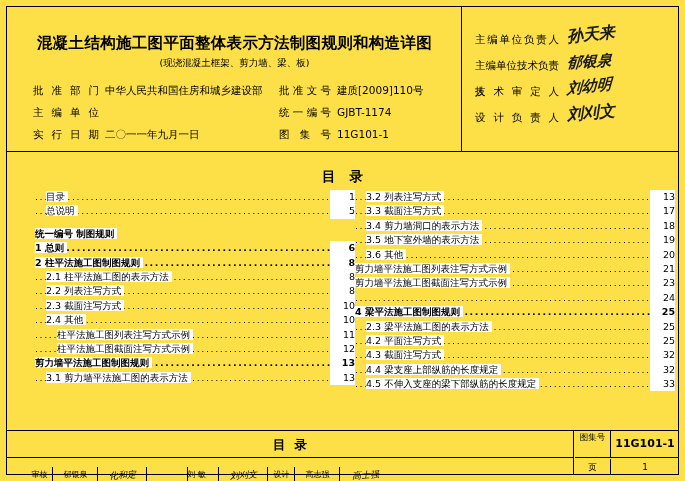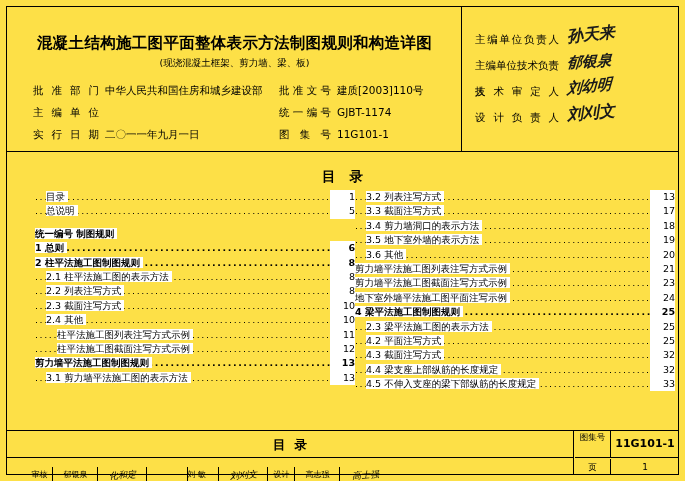--- a/index.html
+++ b/index.html
@@ -331,21 +331,21 @@
 
   <div class="header">
     <div class="header-left">
       <div class="doc-title">混凝土结构施工图平面整体表示方法制图规则和构造详图</div>
       <div class="doc-subtitle">(现浇混凝土框架、剪力墙、梁、板)</div>
       <div class="meta">
         <div class="meta-row">
           <span class="meta-label">批准部门</span>
           <span class="meta-value">中华人民共和国住房和城乡建设部</span>
           <span class="meta-label2">批准文号</span>
-          <span class="meta-value2">建质[2003]110号</span>
+          <span class="meta-value2">建质[2009]110号</span>
         </div>
         <div class="meta-row">
           <span class="meta-label">主编单位</span>
           <span class="meta-label2">统一编号</span>
           <span class="meta-value2">GJBT-1174</span>
         </div>
         <div class="meta-row">
           <span class="meta-label">实行日期</span>
           <span class="meta-value">二〇一一年九月一日</span>
           <span class="meta-label2">图集号</span>
@@ -396,21 +396,21 @@
         <div class="tline indent1"><span class="dots">................................................................................................................................................................</span><span class="tx">3.1 剪力墙平法施工图的表示方法</span><span class="pg">13</span></div>
       </div>
     <div class="col col-right" id="toc-right">
         <div class="tline indent1"><span class="dots">................................................................................................................................................................</span><span class="tx">3.2 列表注写方式</span><span class="pg">13</span></div>
         <div class="tline indent1"><span class="dots">................................................................................................................................................................</span><span class="tx">3.3 截面注写方式</span><span class="pg">17</span></div>
         <div class="tline indent1"><span class="dots">................................................................................................................................................................</span><span class="tx">3.4 剪力墙洞口的表示方法</span><span class="pg">18</span></div>
         <div class="tline indent1"><span class="dots">................................................................................................................................................................</span><span class="tx">3.5 地下室外墙的表示方法</span><span class="pg">19</span></div>
         <div class="tline indent1"><span class="dots">................................................................................................................................................................</span><span class="tx">3.6 其他</span><span class="pg">20</span></div>
         <div class="tline indent0"><span class="dots">................................................................................................................................................................</span><span class="tx">剪力墙平法施工图列表注写方式示例</span><span class="pg">21</span></div>
         <div class="tline indent0"><span class="dots">................................................................................................................................................................</span><span class="tx">剪力墙平法施工图截面注写方式示例</span><span class="pg">23</span></div>
-        <div class="tline indent0"><span class="dots">................................................................................................................................................................</span><span class="tx">地下室外墙平法施工图平面注写示例</span><span class="pg">24</span></div>
+        <div class="tline indent0"><span class="dots">................................................................................................................................................................</span><span class="pg">24</span></div>
         <div class="tline indent0 bold"><span class="dots">................................................................................................................................................................</span><span class="tx">4 梁平法施工图制图规则</span><span class="pg">25</span></div>
         <div class="tline indent1"><span class="dots">................................................................................................................................................................</span><span class="tx">2.3 梁平法施工图的表示方法</span><span class="pg">25</span></div>
         <div class="tline indent1"><span class="dots">................................................................................................................................................................</span><span class="tx">4.2 平面注写方式</span><span class="pg">25</span></div>
         <div class="tline indent1"><span class="dots">................................................................................................................................................................</span><span class="tx">4.3 截面注写方式</span><span class="pg">32</span></div>
         <div class="tline indent1"><span class="dots">................................................................................................................................................................</span><span class="tx">4.4 梁支座上部纵筋的长度规定</span><span class="pg">32</span></div>
         <div class="tline indent1"><span class="dots">................................................................................................................................................................</span><span class="tx">4.5 不伸入支座的梁下部纵筋的长度规定</span><span class="pg">33</span></div>
       </div>
   </div>
 
   <div class="footer">

